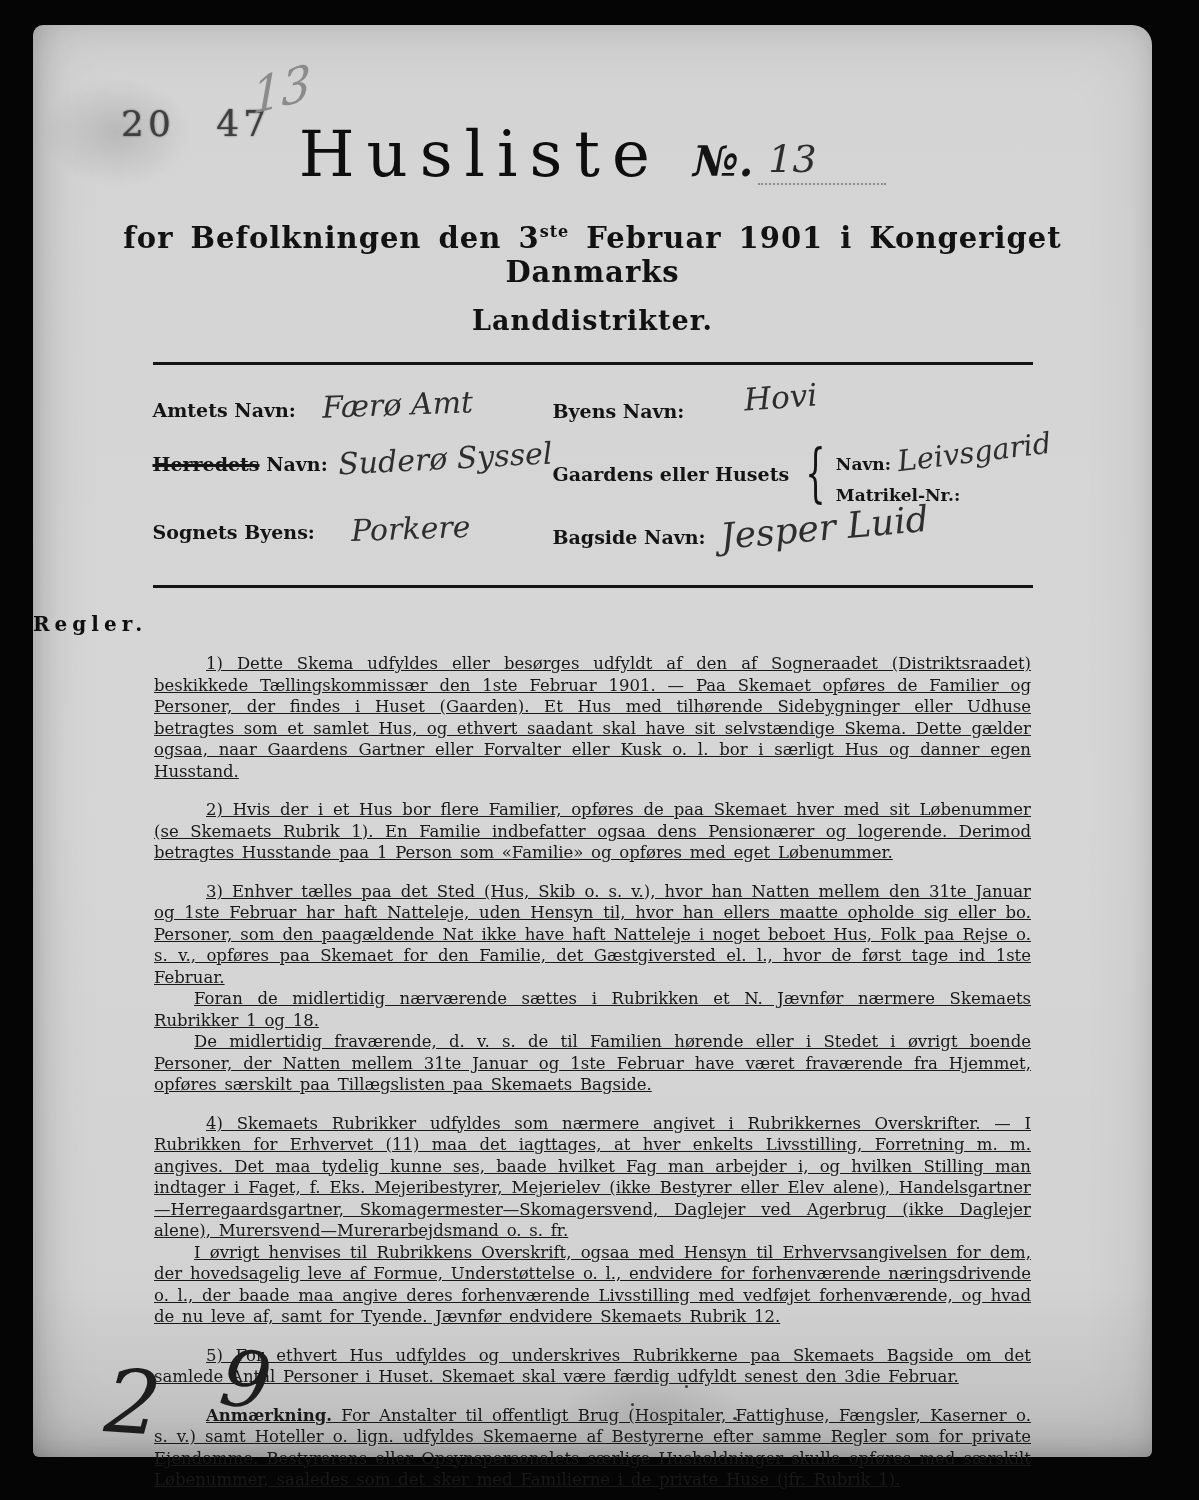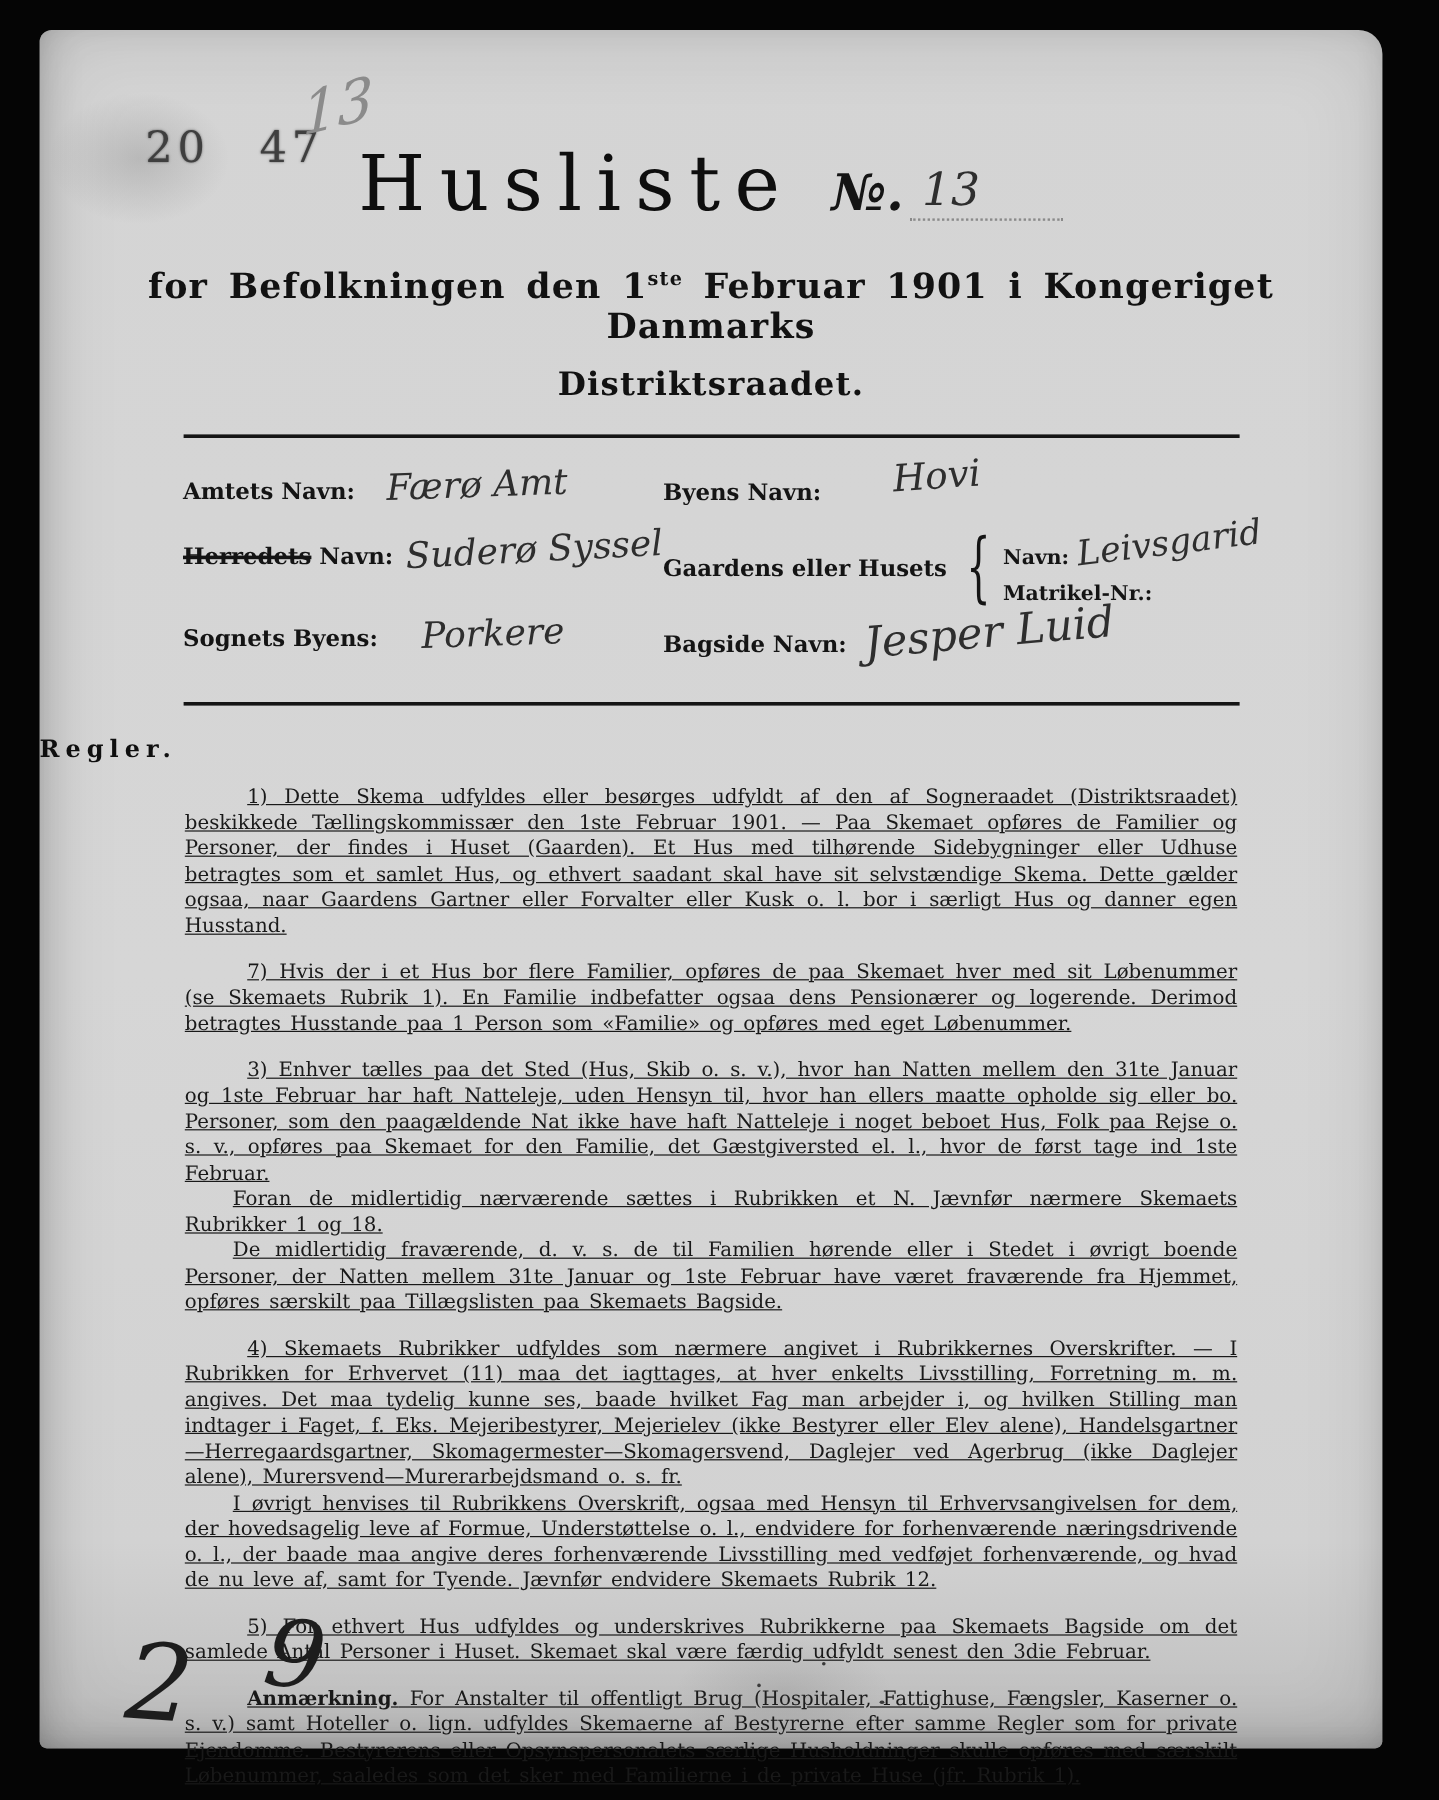--- a/index.html
+++ b/index.html
@@ -90,22 +90,22 @@
 
   <div class="stamp-marks">20 47</div>
   <div class="pencil-mark hw">13</div>
 
   <div class="title-row">
     <span class="title-main">Husliste</span>
     <span class="title-no">№.</span>
     <span class="title-no-value hw">13</span>
   </div>
 
-  <div class="subtitle"><span>for Befolkningen den 1</span><sup>ste</sup><span> Februar 1901 i Kongeriget Danmarks</span></div>
-  <div class="landdistrikter">Distriktsraadet.</div>
+  <div class="subtitle"><span>for Befolkningen den 3</span><sup>ste</sup><span> Februar 1901 i Kongeriget Danmarks</span></div>
+  <div class="landdistrikter">Landdistrikter.</div>
 
   <div class="form-section">
     <div class="form-grid">
       <div class="f-row">
         <span class="f-label">Amtets Navn:</span>
         <span class="hw-val hw hw-amt">Færø Amt</span>
       </div>
       <div class="f-row">
         <span class="f-label">Byens Navn:</span>
         <span class="hw-val hw hw-by">Hovi</span>
@@ -136,21 +136,21 @@
         <span class="f-label">Bagside Navn:</span>
         <span class="hw-val hw hw-ejer">Jesper Luid</span>
       </div>
     </div>
   </div>
 
   <div class="regler-title">Regler.</div>
 
   <div class="rules">
     <p class="p-num">1) Dette Skema udfyldes eller besørges udfyldt af den af Sogneraadet (Distriktsraadet) beskikkede Tællingskommissær den 1ste Februar 1901. — Paa Skemaet opføres de Familier og Personer, der findes i Huset (Gaarden).  Et Hus med tilhørende Sidebygninger eller Udhuse betragtes som et samlet Hus, og ethvert saadant skal have sit selvstændige Skema.  Dette gælder ogsaa, naar Gaardens Gartner eller Forvalter eller Kusk o. l. bor i særligt Hus og danner egen Husstand.</p>
-    <p class="p-num">7) Hvis der i et Hus bor flere Familier, opføres de paa Skemaet hver med sit Løbenummer (se Skemaets Rubrik 1).  En Familie indbefatter ogsaa dens Pensionærer og logerende.  Derimod betragtes Husstande paa 1 Person som «Familie» og opføres med eget Løbenummer.</p>
+    <p class="p-num">2) Hvis der i et Hus bor flere Familier, opføres de paa Skemaet hver med sit Løbenummer (se Skemaets Rubrik 1).  En Familie indbefatter ogsaa dens Pensionærer og logerende.  Derimod betragtes Husstande paa 1 Person som «Familie» og opføres med eget Løbenummer.</p>
     <p class="p-num">3) Enhver tælles paa det Sted (Hus, Skib o. s. v.), hvor han Natten mellem den 31te Januar og 1ste Februar har haft Natteleje, uden Hensyn til, hvor han ellers maatte opholde sig eller bo.  Personer, som den paagældende Nat ikke have haft Natteleje i noget beboet Hus, Folk paa Rejse o. s. v., opføres paa Skemaet for den Familie, det Gæstgiversted el. l., hvor de først tage ind 1ste Februar.</p>
     <p class="p-sub">Foran de midlertidig nærværende sættes i Rubrikken et N.  Jævnfør nærmere Skemaets Rubrikker 1 og 18.</p>
     <p class="p-sub">De midlertidig fraværende, d. v. s. de til Familien hørende eller i Stedet i øvrigt boende Personer, der Natten mellem 31te Januar og 1ste Februar have været fraværende fra Hjemmet, opføres særskilt paa Tillægslisten paa Skemaets Bagside.</p>
     <p class="p-num">4) Skemaets Rubrikker udfyldes som nærmere angivet i Rubrikkernes Overskrifter. — I Rubrikken for Erhvervet (11) maa det iagttages, at hver enkelts Livsstilling, Forretning m. m. angives.  Det maa tydelig kunne ses, baade hvilket Fag man arbejder i, og hvilken Stilling man indtager i Faget, f. Eks. Mejeribestyrer, Mejerielev (ikke Bestyrer eller Elev alene), Handelsgartner—Herregaardsgartner, Skomagermester—Skomagersvend, Daglejer ved Agerbrug (ikke Daglejer alene), Murersvend—Murerarbejdsmand o. s. fr.</p>
     <p class="p-sub">I øvrigt henvises til Rubrikkens Overskrift, ogsaa med Hensyn til Erhvervsangivelsen for dem, der hovedsagelig leve af Formue, Understøttelse o. l., endvidere for forhenværende næringsdrivende o. l., der baade maa angive deres forhenværende Livsstilling med vedføjet forhenværende, og hvad de nu leve af, samt for Tyende.  Jævnfør endvidere Skemaets Rubrik 12.</p>
     <p class="p-num">5) For ethvert Hus udfyldes og underskrives Rubrikkerne paa Skemaets Bagside om det samlede Antal Personer i Huset.  Skemaet skal være færdig udfyldt senest den 3die Februar.</p>
     <p class="p-num"><span class="anm-label">Anmærkning.</span><span>  For Anstalter til offentligt Brug (Hospitaler, Fattighuse, Fængsler, Kaserner o. s. v.) samt Hoteller o. lign. udfyldes Skemaerne af Bestyrerne efter samme Regler som for private Ejendomme.  Bestyrerens eller Opsynspersonalets særlige Husholdninger skulle opføres med særskilt Løbenummer, saaledes som det sker med Familierne i de private Huse (jfr. Rubrik 1).</span></p>
   </div>
 
   <div class="mark-bottom-2 hw">2</div>

